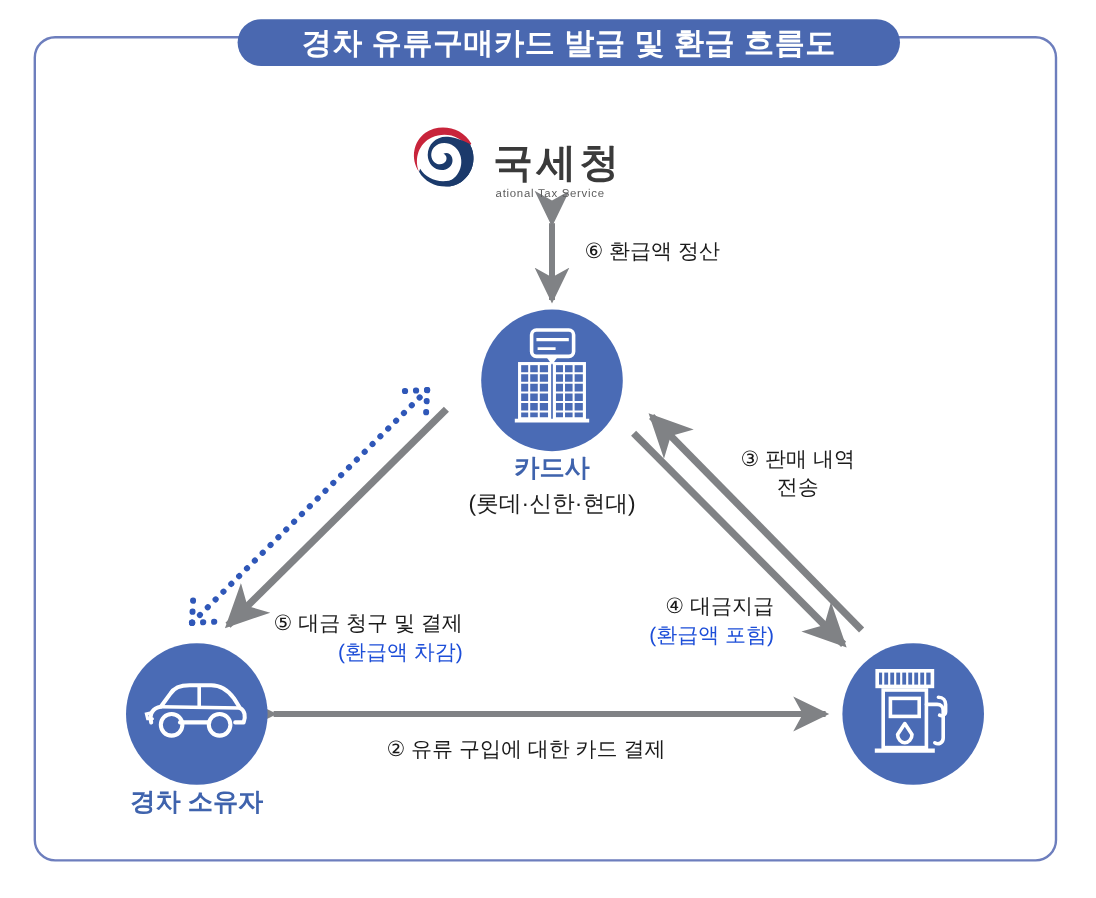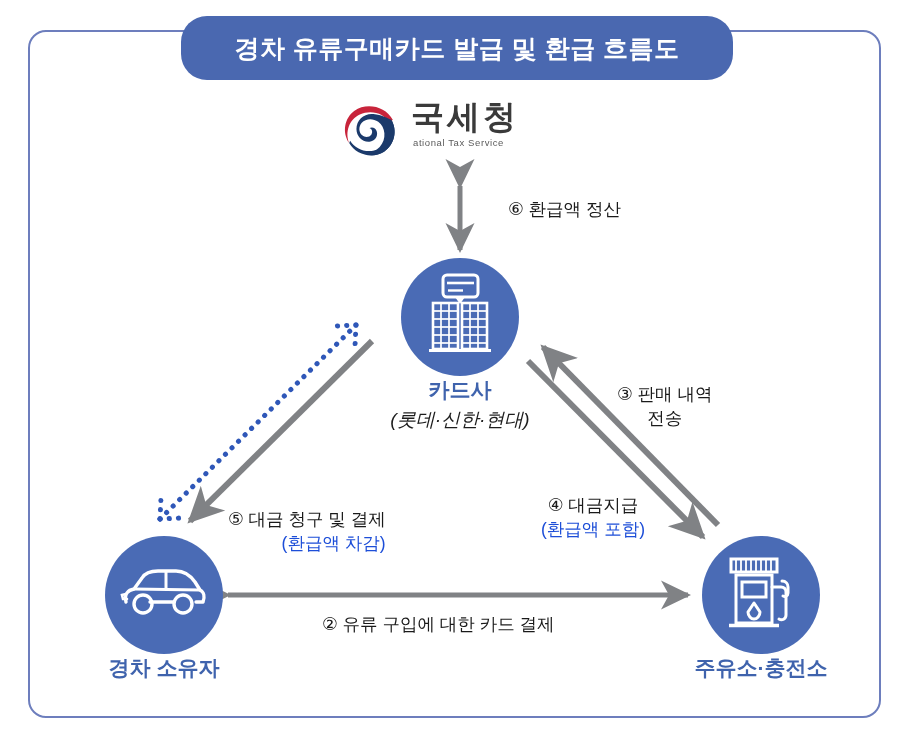--- a/index.html
+++ b/index.html
@@ -24,24 +24,24 @@
     top: 30px;
     width: 853px;
     height: 688px;
     border: 2px solid #6d7ebd;
     border-radius: 18px;
     box-sizing: border-box;
   }
   
   .title-pill {
     position: absolute;
-    left: 181px;
+    left: 198px;
     top: 16px;
     width: 552px;
-    height: 64px;
+    height: 39px;
     background: #4a68b0;
     border-radius: 26px;
     display: flex;
     align-items: center;
     justify-content: center;
     box-sizing: border-box;
   }
   .title-pill .title-text {
     color: #ffffff;
     font-size: 25px;
@@ -72,32 +72,31 @@
     color: #3f63ad;
     white-space: nowrap;
     text-align: center;
   }
   .node-sub {
     margin-top: 3px;
     font-size: 19px;
     color: #1d1d1d;
     white-space: nowrap;
     text-align: center;
-    font-style: italic;
   }
   
   #node-nts        { left: 339px; top: 100px; width: 210px; align-items: flex-start;}
   #node-card       { left: 387px; top: 258px; width: 146px; }
   #node-owner      { left: 79px;  top: 536px; width: 170px; }
   #node-station    { left: 671px; top: 536px; width: 180px; }
 
   
   .nts-wrap {
     display: flex;
-    align-items: flex-start;
+    align-items: flex-end;
     gap: 10px;
   }
   .nts-text-block {
     display: flex;
     flex-direction: column;
     align-items: flex-start;
   }
   .nts-kr {
     font-size: 33px;
     font-weight: bold;
@@ -116,25 +115,25 @@
   .alabel {
     position: absolute;
     font-size: 17.5px;
     color: #1a1a1a;
     line-height: 1.35;
     white-space: nowrap;
   }
   .alabel .accent {
     color: #1d4ed8;
   }
-  #lbl-6 { left: 487px; top: 198px; margin-left: 21px; }
+  #lbl-6 { left: 487px; top: 198px; }
   #lbl-1 { left: 163px; top: 371px; text-align: center; }
-  #lbl-3 { left: 617px; top: 371px; text-align: center; margin-top: 12px; }
+  #lbl-3 { left: 617px; top: 371px; text-align: center; }
   #lbl-5 { left: 228px; top: 508px; text-align: right; }
-  #lbl-4 { left: 541px; top: 494px; text-align: center; }
+  #lbl-4 { left: 541px; top: 494px; text-align: right; }
   #lbl-2 { left: 322px; top: 613px; }
 
   svg.overlay {
     position: absolute;
     left: 0; top: 0;
     width: 913px;
     height: 748px;
     pointer-events: none;
   }
 </style>
@@ -288,21 +287,20 @@
           <rect x="14" y="22" width="36" height="48" fill="none" stroke="#ffffff" stroke-width="3"></rect>
           <rect x="20" y="29" width="24" height="15" fill="none" stroke="#ffffff" stroke-width="3"></rect>
           <path d="M32 50 L38 59 C38 63 35 66 32 66 C29 66 26 63 26 59 Z" fill="none" stroke="#ffffff" stroke-width="3" stroke-linejoin="round"></path>
           <line x1="7" y1="72.5" x2="57" y2="72.5" stroke="#ffffff" stroke-width="3.4"></line>
 
           <path d="M50 34 L59 34 C62 34 64 36 64 39 L64 62 C64 66 60 68 57 66" fill="none" stroke="#ffffff" stroke-width="3" stroke-linecap="round"></path>
           <path d="M60 28 C64 28 66 31 66 34 L66 40 C66 43 63 44 61 43" fill="none" stroke="#ffffff" stroke-width="3" stroke-linecap="round"></path>
         </svg>
       </span>
     </div>
-    <div class="node-label">주유소·충전소</div>
   </div>
 
   <div class="alabel" id="lbl-6">
     <div>⑥ 환급액 정산</div>
   </div>
 
 
   <div class="alabel" id="lbl-3">
     <div>③ 판매 내역</div>
     <div>전송</div>

